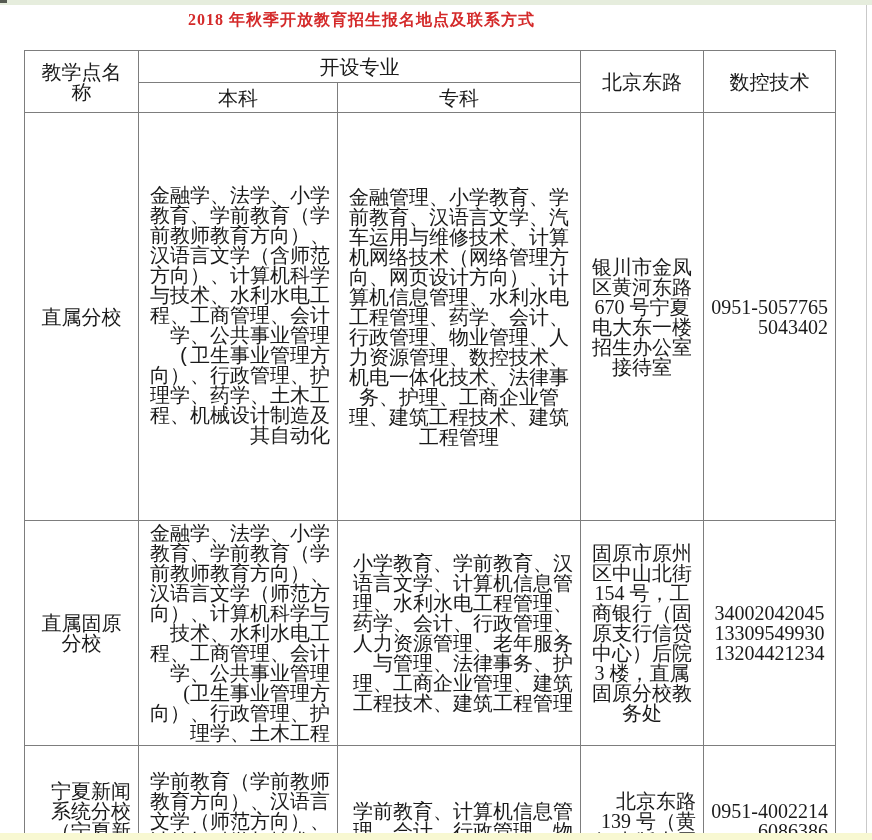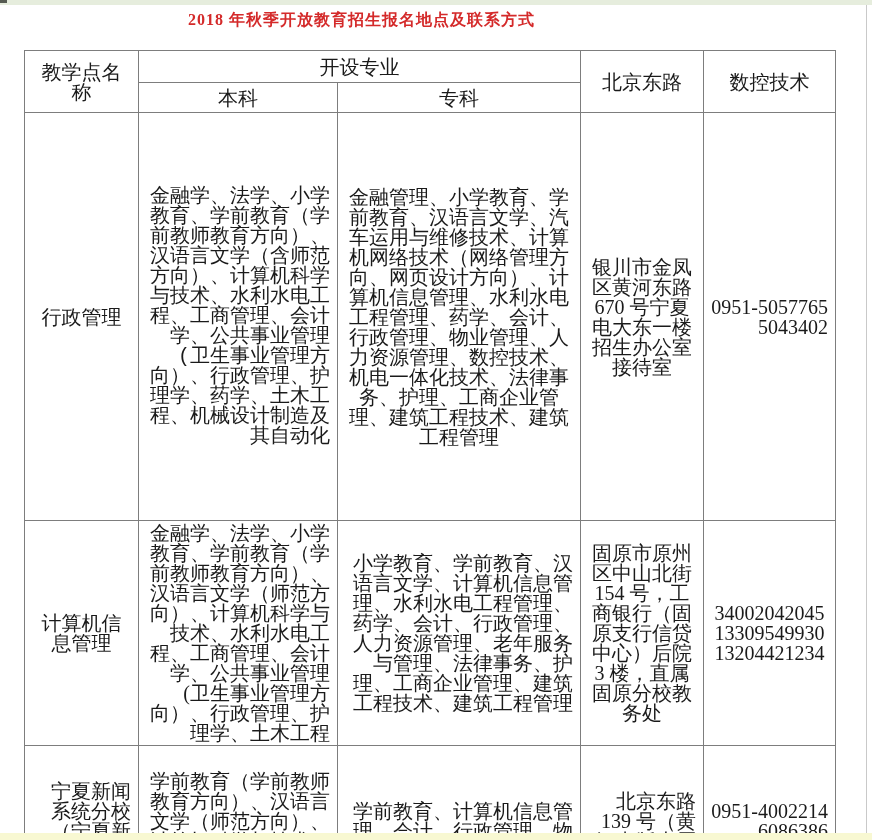--- a/index.html
+++ b/index.html
@@ -84,31 +84,31 @@
       <th rowspan="2">北京东路</th>
       <th rowspan="2">数控技术</th>
     </tr>
     <tr style="height:30px">
       <th>本科</th>
       <th>专科</th>
     </tr>
   </thead>
   <tbody>
     <tr style="height:408px">
-      <td class="al-center">行政管理</td>
+      <td class="al-center">直属分校</td>
       <td class="al-justify va-top pad-t-lg">金融学、法学、小学教育、学前教育（学前教师教育方向）、汉语言文学（含师范方向）、计算机科学与技术、水利水电工程、工商管理、会计学、公共事业管理(卫生事业管理方向）、行政管理、护理学、药学、土木工程、机械设计制造及其自动化</td>
       <td class="al-center">金融管理、小学教育、学前教育、汉语言文学、汽车运用与维修技术、计算机网络技术（网络管理方向、网页设计方向）、计算机信息管理、水利水电工程管理、药学、会计、行政管理、物业管理、人力资源管理、数控技术、机电一体化技术、法律事务、护理、工商企业管理、建筑工程技术、建筑工程管理</td>
       <td class="al-center addr-cell">银川市金凤区黄河东路 670 号宁夏电大东一楼招生办公室接待室</td>
       <td class="al-right pad-r-lg">
         <div>0951-5057765</div>
         <div>5043402</div>
       </td>
     </tr>
     <tr style="height:220px">
-      <td class="al-center">计算机信息管理</td>
+      <td class="al-center">直属固原分校</td>
       <td class="al-center va-top pad-t-sm">金融学、法学、小学教育、学前教育（学前教师教育方向）、汉语言文学（师范方向）、计算机科学与技术、水利水电工程、工商管理、会计学、公共事业管理(卫生事业管理方向）、行政管理、护理学、土木工程</td>
       <td class="al-center va-top pad-t-sm">小学教育、学前教育、汉语言文学、计算机信息管理、水利水电工程管理、药学、会计、行政管理、人力资源管理、老年服务与管理、法律事务、护理、工商企业管理、建筑工程技术、建筑工程管理</td>
       <td class="al-center addr-cell">固原市原州区中山北街 154 号，工商银行（固原支行信贷中心）后院 3 楼，直属固原分校教务处</td>
       <td class="al-center">
         <div>34002042045</div>
         <div>13309549930</div>
         <div>13204421234</div>
       </td>
     </tr>
     <tr style="height:170px">

